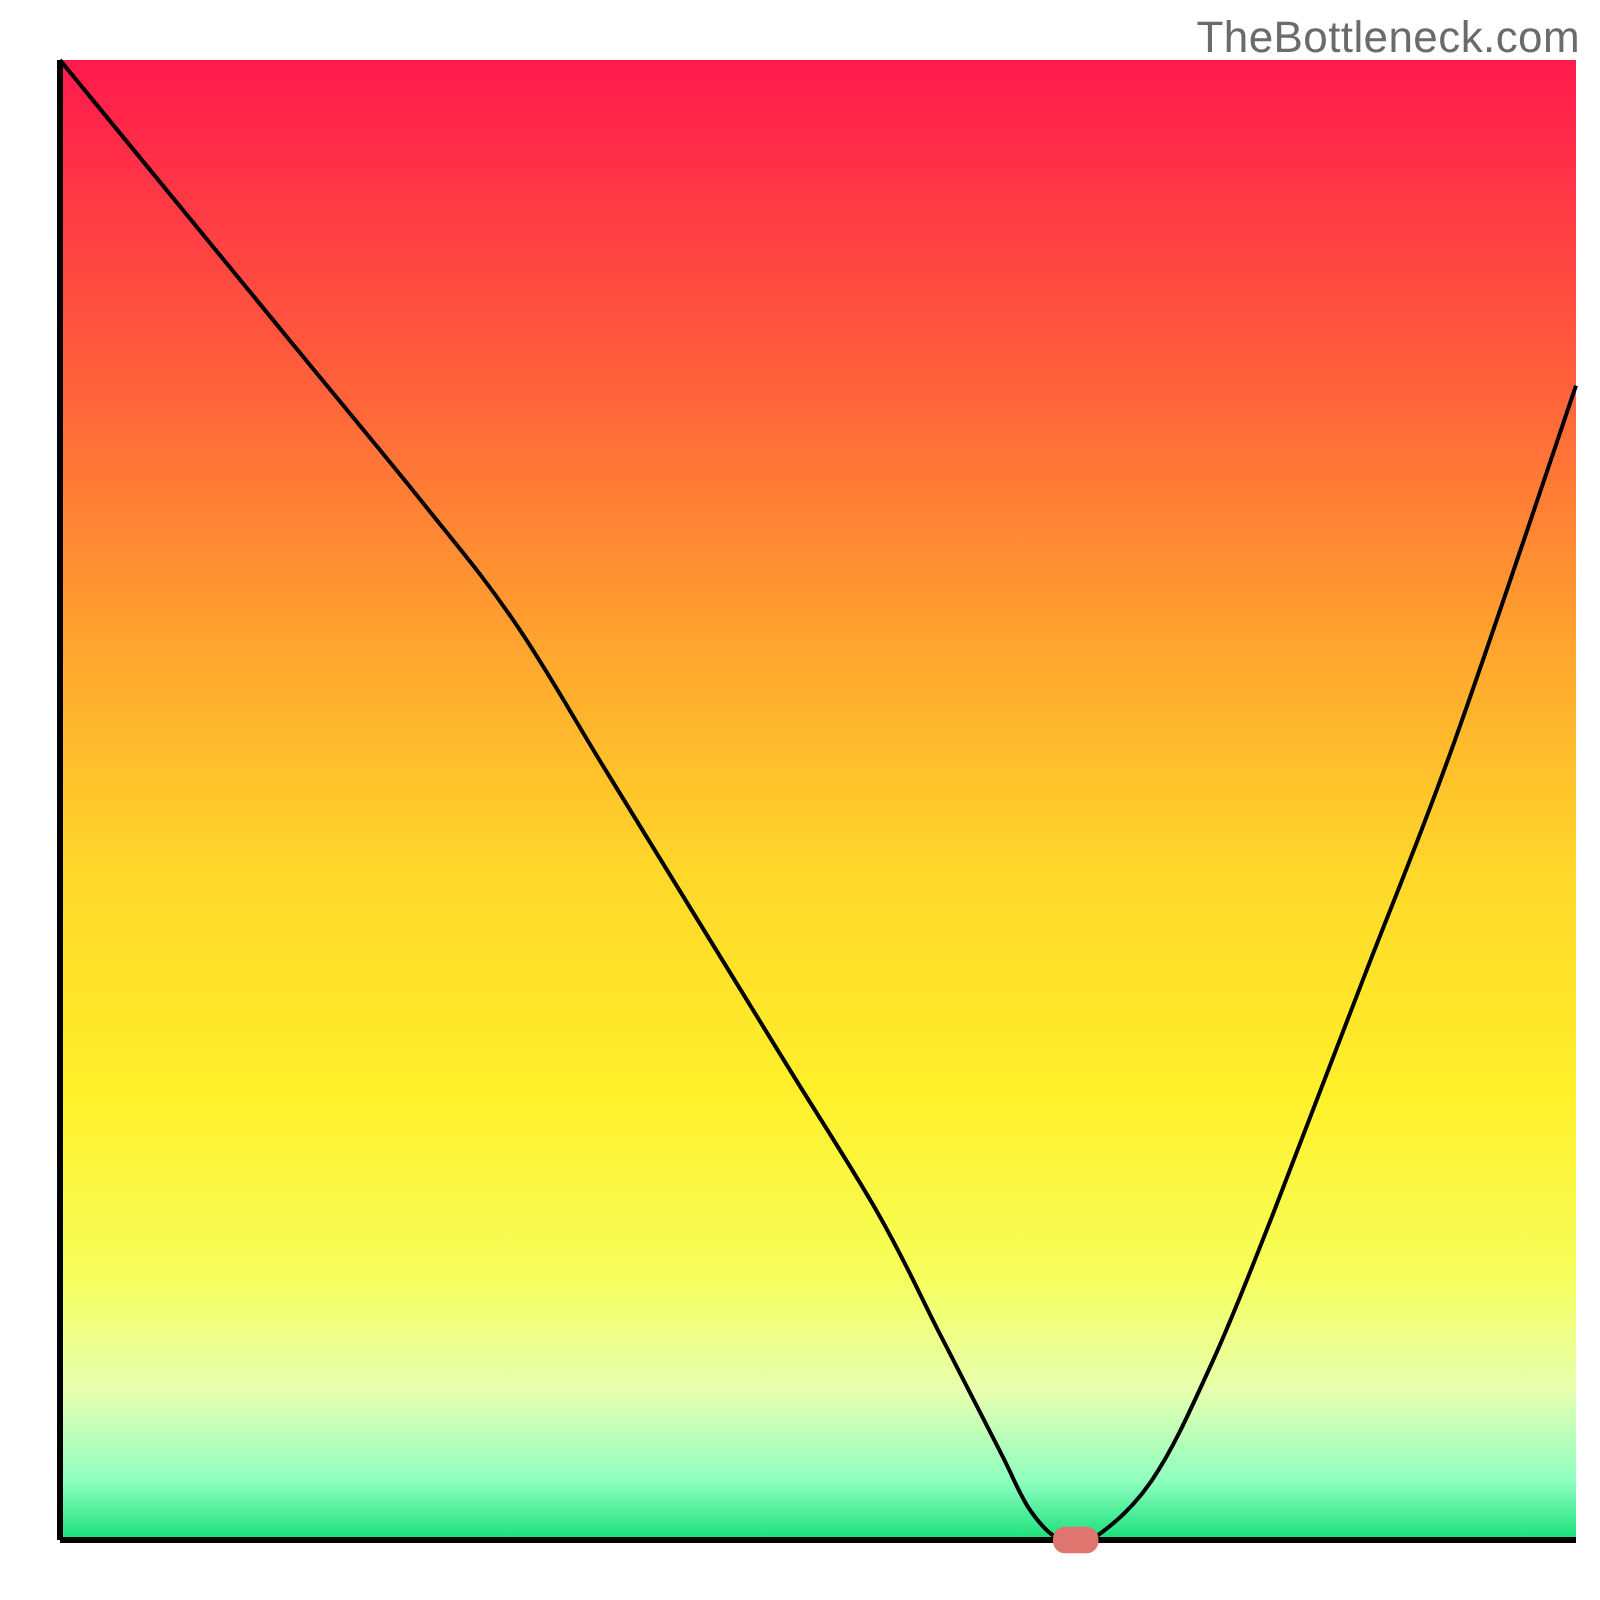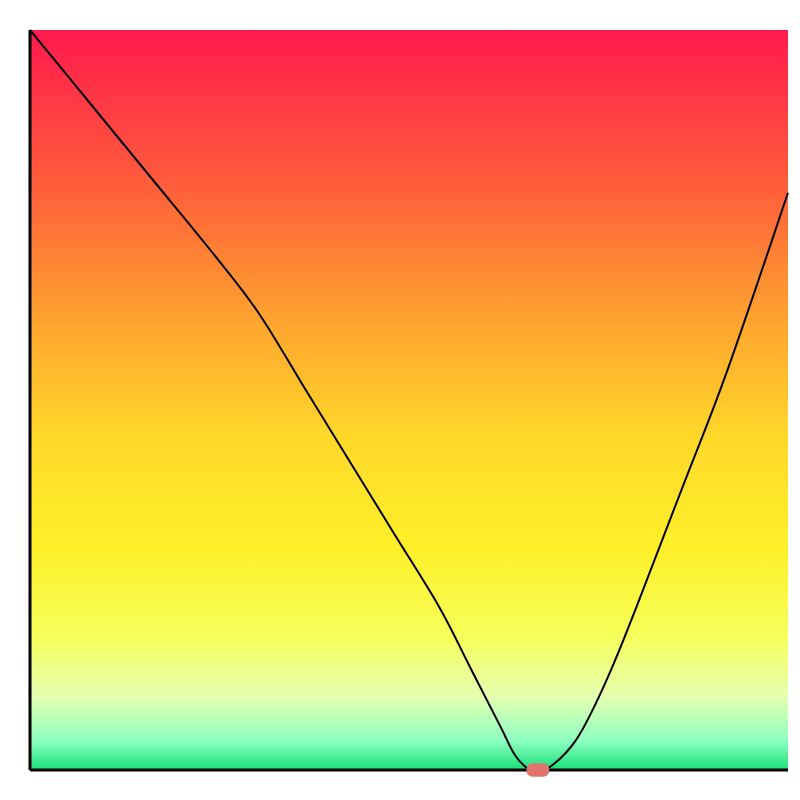--- a/index.html
+++ b/index.html
@@ -25,20 +25,21 @@
     letter-spacing: 0.2px;
   }
   svg {
     display: block;
   }
 </style>
 </head>
 <body>
 
 <div class="container">
+  <div class="watermark">TheBottleneck.com</div>
 
   <svg id="chart-svg" width="800" height="800" viewBox="0 0 800 800">
     <defs>
       <linearGradient id="bg-grad" x1="0" y1="0" x2="0" y2="1">
           <stop offset="0%" stop-color="#ff1a4d"></stop>
           <stop offset="20%" stop-color="#ff5a3c"></stop>
           <stop offset="40%" stop-color="#ffa62e"></stop>
           <stop offset="55.00000000000001%" stop-color="#ffd82a"></stop>
           <stop offset="70%" stop-color="#fff02a"></stop>
           <stop offset="82%" stop-color="#f6ff5a"></stop>

